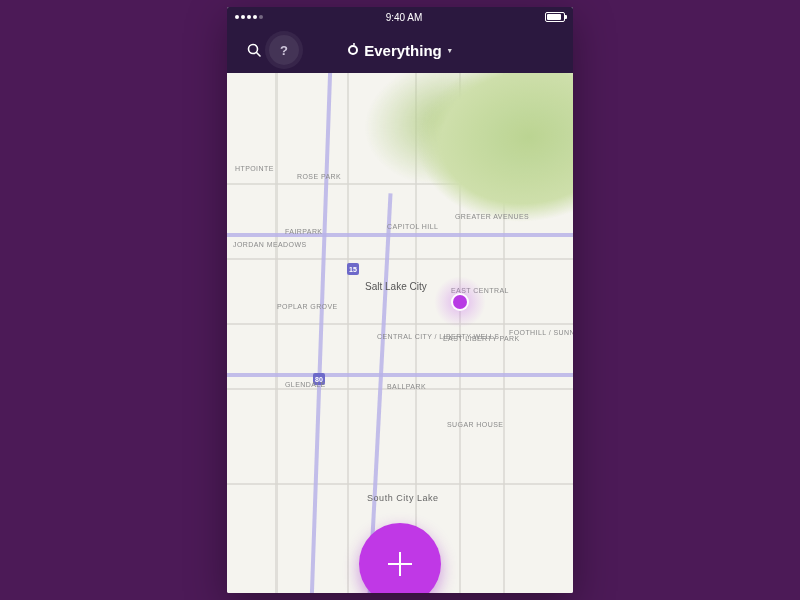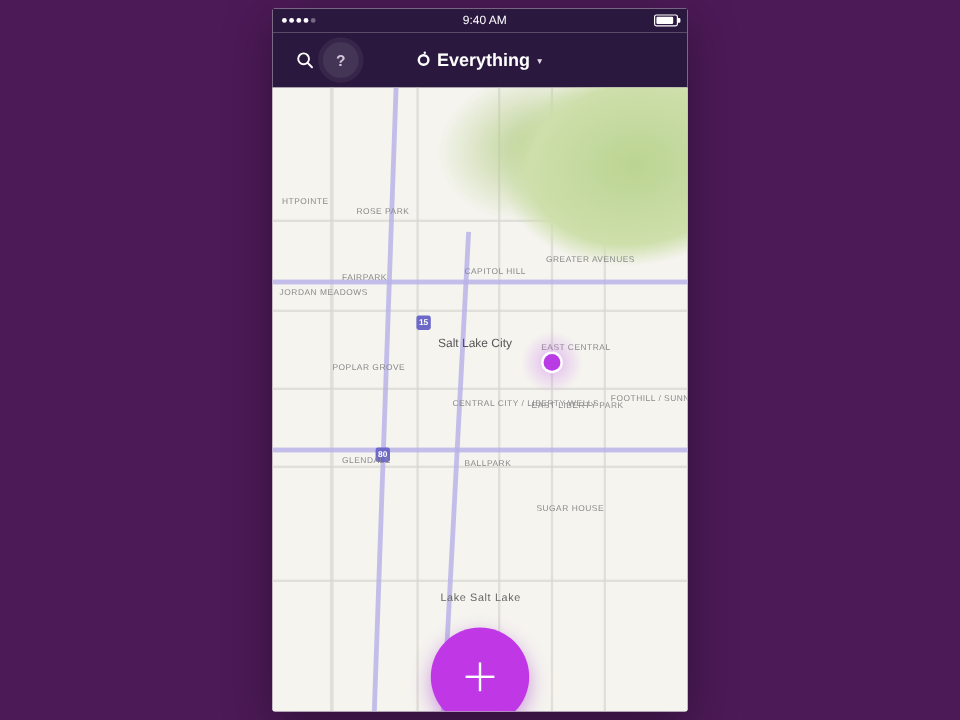--- a/index.html
+++ b/index.html
@@ -250,21 +250,21 @@
       <span class="map-label" style="left:228px; top:140px">GREATER AVENUES</span>
       <span class="map-label city" style="left:138px; top:208px">Salt Lake City</span>
       <span class="map-label" style="left:224px; top:214px">EAST CENTRAL</span>
       <span class="map-label" style="left:50px; top:230px">POPLAR GROVE</span>
       <span class="map-label" style="left:150px; top:260px">CENTRAL CITY / LIBERTY-WELLS</span>
       <span class="map-label" style="left:216px; top:262px">EAST LIBERTY PARK</span>
       <span class="map-label" style="left:282px; top:256px">FOOTHILL / SUNNYSIDE</span>
       <span class="map-label" style="left:58px; top:308px">GLENDALE</span>
       <span class="map-label" style="left:160px; top:310px">BALLPARK</span>
       <span class="map-label" style="left:220px; top:348px">SUGAR HOUSE</span>
-      <span class="map-label lc" style="left:140px; top:420px; font-size:9px; color:#666">Lake Salt Lake</span>
+      <span class="map-label lc" style="left:140px; top:420px; font-size:9px; color:#666">South City Lake</span>
 
       <div class="loc">
         <div class="loc-ring"></div>
         <div class="loc-dot"></div>
       </div>
 
       <div class="fab" title="Add">
         <div class="plus-h"></div>
         <div class="plus-v"></div>
       </div>

